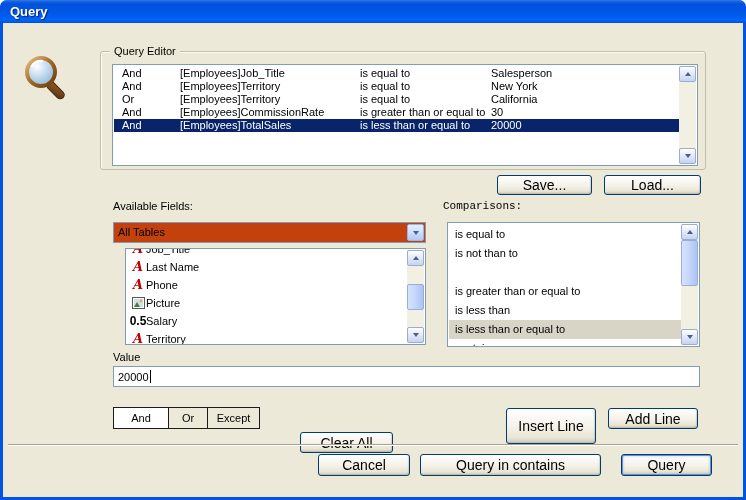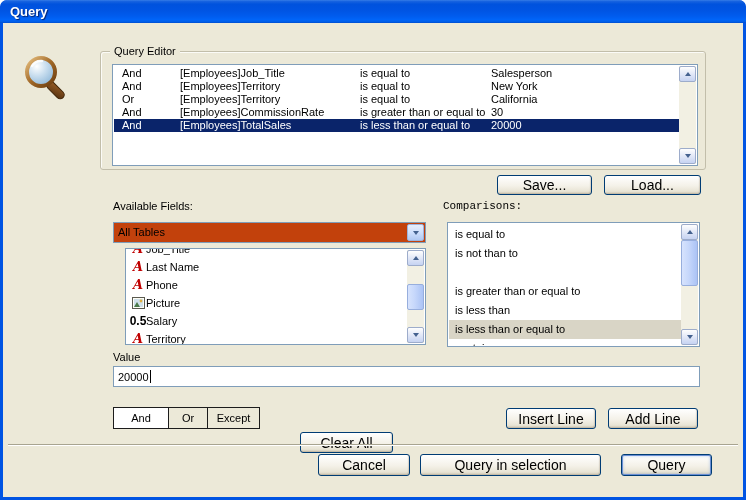--- a/index.html
+++ b/index.html
@@ -38,21 +38,21 @@
   .btn{position:absolute;border:1px solid #003c74;border-radius:3px;
     background:linear-gradient(180deg,#ffffff 0%,#f4f1e8 55%,#e8e4d5 85%,#d2cab6 100%);
     display:flex;align-items:center;justify-content:center;font-size:14px;cursor:pointer;
     box-shadow:inset -1px -1px 1px rgba(160,150,130,.35);}
   .btn.default{box-shadow:inset 0 0 0 1px #6a8fd4,inset 0 0 3px 1px rgba(120,160,220,.5);}
 
   #btn-save{left:494px;top:152px;width:95px;height:20px;}
   #btn-load{left:601px;top:152px;width:97px;height:20px;}
   #btn-clear-all{left:297px;top:385px;width:93px;height:21px;margin-top:24px;}
   #btn-del-line{left:404px;top:385px;width:87px;height:21px;}
-  #btn-insert-line{left:503px;top:385px;width:90px;height:21px;}
+  #btn-insert-line{left:503px;top:385px;width:90px;height:36px;}
   #btn-add-line{left:605px;top:385px;width:90px;height:21px;}
   #btn-cancel{left:315px;top:431px;width:92px;height:22px;}
   #btn-query-in-selection{left:417px;top:431px;width:181px;height:22px;}
   #btn-query{left:618px;top:431px;width:91px;height:22px;}
 
   .label{position:absolute;}
   #lbl-available-fields{left:110px;top:177px;}
   #lbl-comparisons{left:440px;top:177px;font-family:Liberation Mono, monospace;}
   #lbl-value{left:110px;top:328px;}
 
@@ -250,17 +250,17 @@
       <div class="conj-seg conj-except">Except</div>
     </div>
 
     <div class="btn" id="btn-clear-all">Clear All</div>
     <div class="btn" id="btn-insert-line">Insert Line</div>
     <div class="btn" id="btn-add-line">Add Line</div>
 
     <div class="separator"></div>
 
     <div class="btn" id="btn-cancel">Cancel</div>
-    <div class="btn" id="btn-query-in-selection">Query in selection</div>
+    <div class="btn" id="btn-query-in-selection">Query in contains</div>
     <div class="btn default" id="btn-query">Query</div>
 
   </div>
 </div>
 
 </body></html>

